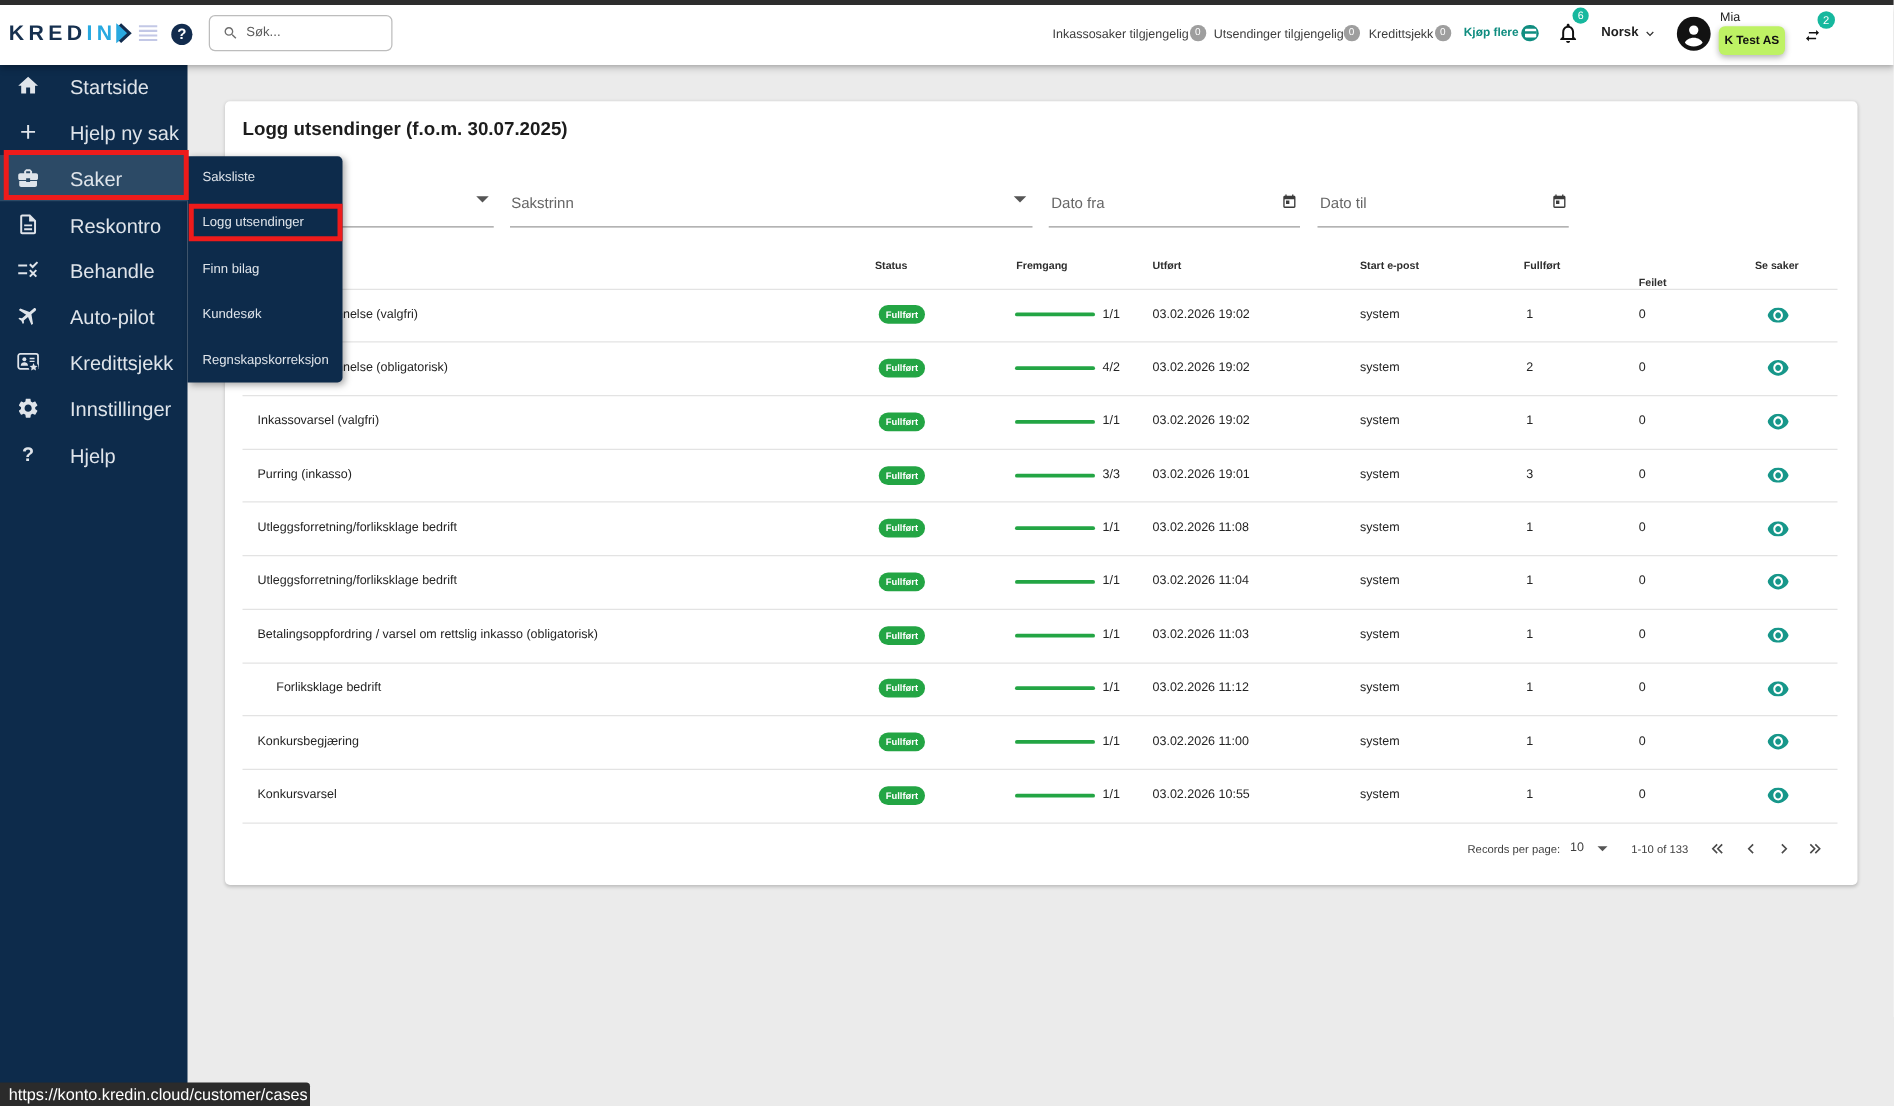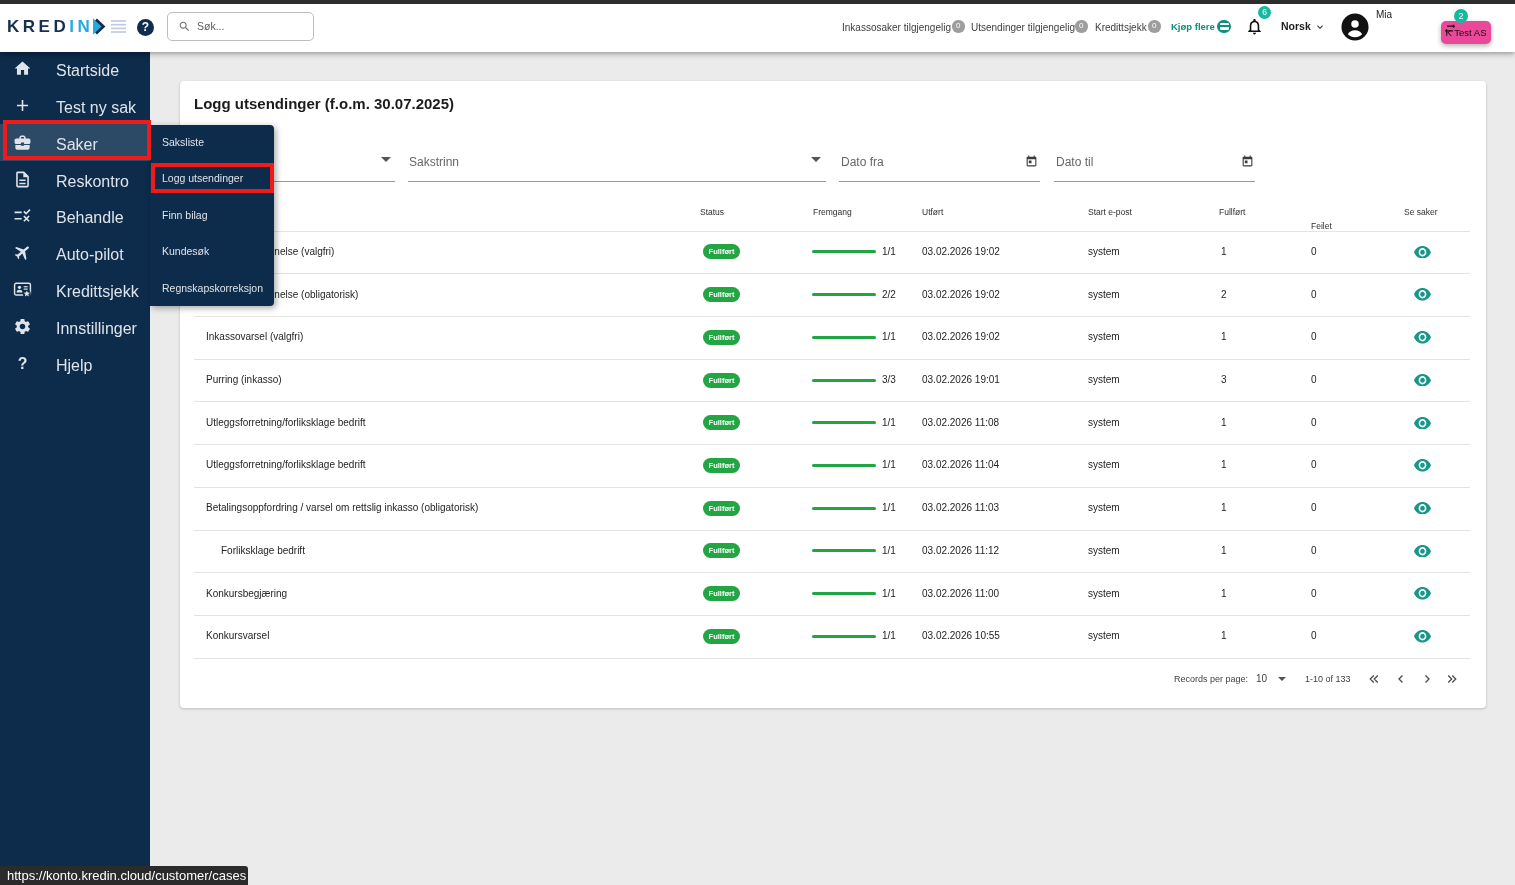--- a/index.html
+++ b/index.html
@@ -26,22 +26,22 @@
   font-size:8px; text-align:center; line-height:12.5px; }
 #kjopflere { left:1171px; top:21px; font-size:9.5px; font-weight:bold; color:#108d80; }
 #cardicon { left:1217px; top:20px; width:14px; height:13px; border-radius:6.5px; background:#108d80; }
 #cardicon::before { content:""; position:absolute; left:2.5px; top:3px; width:9px; height:7px; background:#fff; border-radius:1px; }
 #cardicon::after { content:""; position:absolute; left:2.5px; top:5px; width:9px; height:1.8px; background:#108d80; }
 #norsk { left:1281px; top:20px; font-size:10.5px; font-weight:bold; color:#1e1e1e; }
 .tealbadge { border-radius:50%; background:#16b89e; color:#fff; text-align:center; }
 #bellbadge { left:1258px; top:6px; width:13px; height:13px; line-height:13px; font-size:8.5px; }
 #swapbadge { left:1454px; top:9px; width:14px; height:14px; line-height:14px; font-size:9px; }
 #mia { left:1376px; top:9px; font-size:10px; color:#212121; }
-#ktest { left:1441px; top:21px; height:23px; padding:0 4.5px; background:#ec4899; border-radius:5px;
-  box-shadow:0 2px 5px rgba(0,0,0,.3); font-size:9.5px; font-weight:normal; color:#111; line-height:23px; }
+#ktest { left:1375px; top:21px; height:23px; padding:0 4.5px; background:#bef264; border-radius:5px;
+  box-shadow:0 2px 5px rgba(0,0,0,.3); font-size:9.5px; font-weight:bold; color:#111; line-height:23px; }
 
 
 #sidebar { left:0; top:52px; width:150px; height:833px; background:#0d2b4b; z-index:10; }
 .mitem { position:absolute; left:0; width:150px; height:37px; z-index:11; }
 .mitem .mico { position:absolute; left:13px; top:9px; width:19px; height:19px; }
 .mitem .mtxt { position:absolute; left:56px; top:12px; font-size:16px; color:#dfe4ea; }
 .mitem.sel { background:#2c4a66; }
 
 
 #submenu { left:150px; top:125px; width:124px; height:181px; background:#0d2b4b;
@@ -56,21 +56,21 @@
   box-shadow:0 1px 3px rgba(0,0,0,.2); z-index:5; }
 #cardtitle { left:194px; top:95px; font-size:15px; font-weight:bold; color:#1c1c1c; z-index:6; }
 
 
 .flt { border-bottom:1px solid #9a9a9a; z-index:6; }
 .fltlabel { font-size:12px; color:#666; z-index:6; }
 .fltarrow { width:0; height:0; border-left:5px solid transparent; border-right:5px solid transparent;
   border-top:5px solid #555; z-index:6; }
 
 
-.th { font-size:8.5px; font-weight:normal; color:#2e2e2e; z-index:6; }
+.th { font-size:8.5px; font-weight:bold; color:#2e2e2e; z-index:6; }
 .rowline { height:1px; background:#e3e3e3; z-index:6; }
 .cname,.ctxt { font-size:10px; color:#242424; z-index:6; white-space:nowrap; }
 .badge { width:37px; height:15px; border-radius:8px; background:#23a544; color:#fff; font-size:7.5px;
   font-weight:bold; text-align:center; line-height:15.5px; z-index:6; }
 .pbar { width:64px; height:3px; border-radius:2px; background:#23a544; z-index:6; }
 .eye { z-index:6; }
 
 
 .pgtxt { font-size:9px; color:#3f3f3f; z-index:6;text-align:right; }
 .pgc { z-index:6; }
@@ -137,21 +137,21 @@
     <div class="abs mitem" style="top:50px">
   <svg class="mico" viewBox="0 0 24 24">
         <path fill="#dfe4ea" d="M10 20v-6h4v6h5v-8h3L12 3 2 12h3v8z"></path>
       </svg>
   <span class="mtxt">Startside</span>
     </div>
     <div class="abs mitem" style="top:86.85px">
   <svg class="mico" viewBox="0 0 24 24">
         <path fill="#dfe4ea" d="M19 13h-6v6h-2v-6H5v-2h6V5h2v6h6v2z"></path>
       </svg>
-  <span class="mtxt">Test ny sak</span>
+  <span class="mtxt">Hjelp ny sak</span>
     </div>
     <div class="abs mitem sel" style="top:123.7px">
   <svg class="mico" viewBox="0 0 24 24">
         <path fill="#dfe4ea" d="M10 16v-1H3.01L3 19c0 1.1.9 2 2 2h14c1.1 0 2-.9 2-2v-4h-7v1h-4zm10-9h-4.01V5l-2-2h-4l-2 2v2H4c-1.1 0-2 .9-2 2v3c0 1.11.89 2 2 2h6v-2h4v2h6c1.1 0 2-.9 2-2v-3c0-1.1-.9-2-2-2zm-6 0h-4V5h4v2z"></path>
       </svg>
   <span class="mtxt">Saker</span>
     </div>
     <div class="abs mitem" style="top:160.55px">
   <svg class="mico" viewBox="0 0 24 24">
         <path fill="#dfe4ea" d="M8 16h8v2H8zm0-4h8v2H8zm6-10H6c-1.1 0-2 .9-2 2v16c0 1.1.9 2 2 2h12c1.1 0 2-.9 2-2V8l-6-6zm4 18H6V4h7v5h5v11z"></path>
@@ -237,21 +237,21 @@
     <div class="abs ctxt" style="left:1088px;top:245.95px">system</div>
     <div class="abs ctxt" style="left:1221px;top:245.95px">1</div>
     <div class="abs ctxt" style="left:1311px;top:245.95px">0</div>
     <svg class="abs eye" style="left:1414px;top:245.75px" width="17" height="12.5" viewBox="1 4.5 22 15" preserveAspectRatio="none">
       <path fill="#17978a" d="M12 4.5C7 4.5 2.73 7.61 1 12c1.73 4.39 6 7.5 11 7.5s9.27-3.11 11-7.5c-1.73-4.39-6-7.5-11-7.5zM12 17c-2.76 0-5-2.24-5-5s2.24-5 5-5 5 2.24 5 5-2.24 5-5 5zm0-8c-1.66 0-3 1.34-3 3s1.34 3 3 3 3-1.34 3-3-1.34-3-3-3z"></path>
     </svg>
     <div class="abs rowline" style="left:194px;top:273.3px;width:1276px"></div>
     <div class="abs cname" style="left:206px;top:288.65000000000003px">Betalingspåminnelse (obligatorisk)</div>
     <div class="abs badge" style="left:703px;top:287.15000000000003px">Fullført</div>
     <div class="abs pbar" style="left:812px;top:293.15000000000003px"></div>
-    <div class="abs ctxt" style="left:882px;top:288.65000000000003px">2/2</div>
+    <div class="abs ctxt" style="left:882px;top:288.65000000000003px">4/2</div>
     <div class="abs ctxt" style="left:922px;top:288.65000000000003px">03.02.2026 19:02</div>
     <div class="abs ctxt" style="left:1088px;top:288.65000000000003px">system</div>
     <div class="abs ctxt" style="left:1221px;top:288.65000000000003px">2</div>
     <div class="abs ctxt" style="left:1311px;top:288.65000000000003px">0</div>
     <svg class="abs eye" style="left:1414px;top:288.45000000000005px" width="17" height="12.5" viewBox="1 4.5 22 15" preserveAspectRatio="none">
       <path fill="#17978a" d="M12 4.5C7 4.5 2.73 7.61 1 12c1.73 4.39 6 7.5 11 7.5s9.27-3.11 11-7.5c-1.73-4.39-6-7.5-11-7.5zM12 17c-2.76 0-5-2.24-5-5s2.24-5 5-5 5 2.24 5 5-2.24 5-5 5zm0-8c-1.66 0-3 1.34-3 3s1.34 3 3 3 3-1.34 3-3-1.34-3-3-3z"></path>
     </svg>
     <div class="abs rowline" style="left:194px;top:316px;width:1276px"></div>
     <div class="abs cname" style="left:206px;top:331.35px">Inkassovarsel (valgfri)</div>
     <div class="abs badge" style="left:703px;top:329.85px">Fullført</div>

